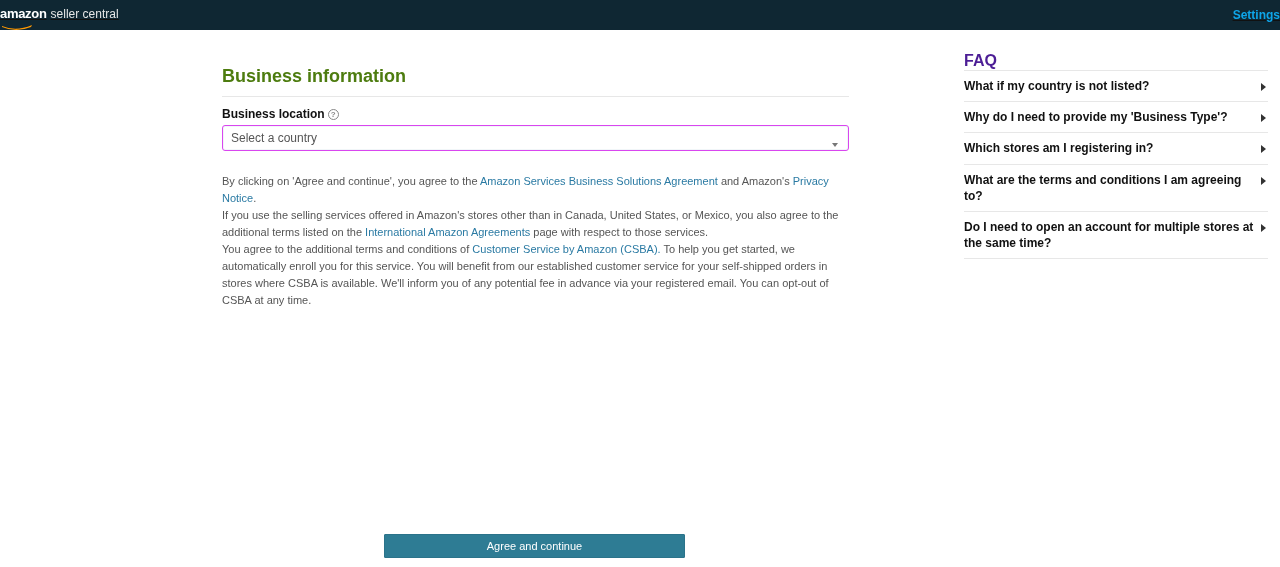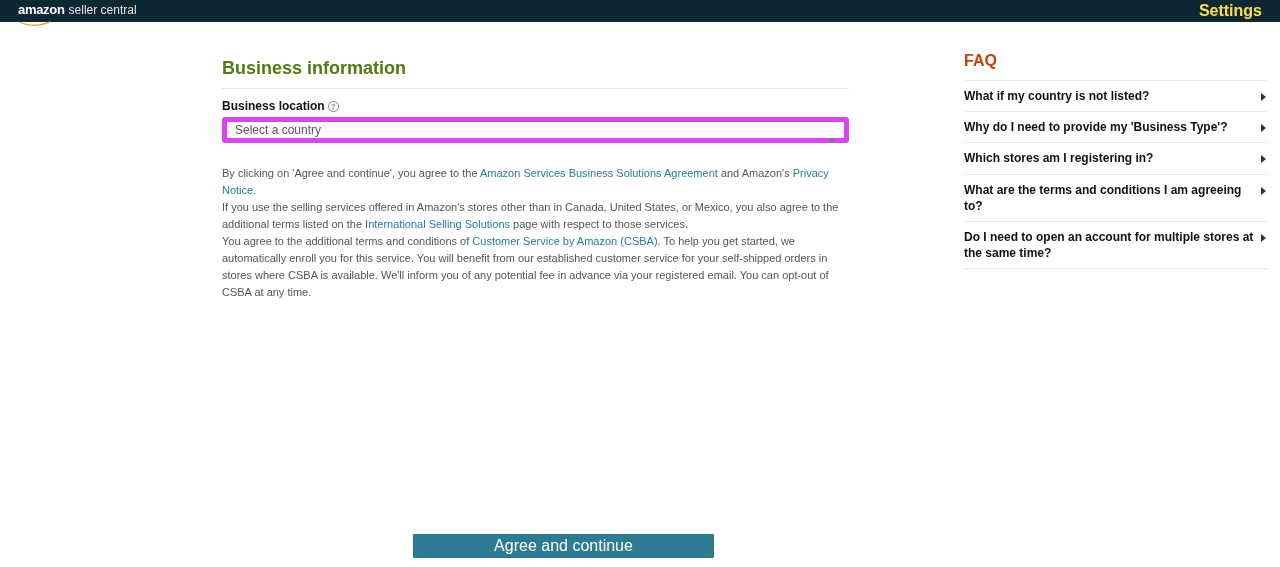--- a/index.html
+++ b/index.html
@@ -1,50 +1,50 @@
 <!DOCTYPE html>
 <html><head>
   <meta charset="utf-8">
   <style>
     * { margin: 0; padding: 0; box-sizing: border-box; }
     body { font-family: "Amazon Ember", Arial, sans-serif; font-size: 13px; color: #111; background: #fff; width: 1280px; height: 567px; overflow: hidden; }
 
     
-    .header { background: #0f2733; height: 22px; display: flex; align-items: center; justify-content: space-between; padding: 0 18px; }
+    .header { background: #0f2733; height: 30px; display: flex; align-items: center; justify-content: space-between; padding: 0 0; text-decoration: underline; }
     .logo { display: flex; align-items: baseline; }
     .logo-amazon { color: #fff; font-weight: bold; font-size: 13px; letter-spacing: -0.3px; }
     .logo-swoosh { position: relative; height: 5px; width: 38px; margin-top: -2px; }
     .logo-sc { color: #e6e6e6; font-size: 12px; margin-left: 4px; font-weight: 400; }
-    .settings-link { color: #fde047; font-weight: bold; font-size: 16px; cursor: pointer; }
+    .settings-link { color: #0ea5e9; font-weight: bold; font-size: 12px; cursor: pointer; }
 
     
     .container { display: flex; }
     .main { flex: none; margin-left: 222px; width: 627px; padding-top: 36px; }
     .side { position: absolute; left: 964px; right: 12px; top: 30px; padding-top: 22px; }
 
     
     h1 { font-size: 18px; font-weight: 700; color: #4d7c0f; margin-bottom: 9px; }
     .hr { border: none; border-top: 1px solid #e7e7e7; margin-bottom: 10px; }
 
     .label-row { font-size: 12px; font-weight: 700; color: #111; margin-bottom: 4px; display: flex; align-items: center; }
     .help-icon { display: inline-flex; width: 11px; height: 11px; border: 1px solid #888; border-radius: 50%; font-size: 8px; line-height: 9px; margin-left: 3px; color: #888; align-items: center; justify-content: center; }
 
-    .select-box { position: relative; border: 5px solid #d946ef; border-radius: 3px; height: 26px; background: #fff; box-shadow: 0 0 0 1px rgba(76,135,167,0.08) inset; display: flex; align-items: center; padding: 0 8px; cursor: pointer; }
+    .select-box { position: relative; border: 1px solid #d946ef; border-radius: 3px; height: 26px; background: #fff; box-shadow: 0 0 0 1px rgba(76,135,167,0.08) inset; display: flex; align-items: center; padding: 0 8px; cursor: pointer; }
     .select-text { color: #555; font-size: 12px; }
     .select-caret { position: absolute; right: 10px; top: 9px; }
 
     .hint { font-style: italic; color: #666; font-size: 11px; margin-top: 5px; }
 
     .legal { margin-top: 22px; color: #555; font-size: 11px; line-height: 1.55; }
     .legal a, .link { color: #2a7aa3; text-decoration: none; cursor: pointer; }
 
-    .agree-btn { position: absolute; left: 384px; top: 534px; width: 301px; height: 24px; background: #2e7c94; border: 1px solid #2b738a; color: #fff; font-size: 16px; display: flex; align-items: center; justify-content: center; cursor: pointer; border-radius: 1px; margin-left: 29px; }
+    .agree-btn { position: absolute; left: 384px; top: 534px; width: 301px; height: 24px; background: #2e7c94; border: 1px solid #2b738a; color: #fff; font-size: 11px; display: flex; align-items: center; justify-content: center; cursor: pointer; border-radius: 1px; }
 
     
-    .faq-title { font-size: 16px; font-weight: 700; margin-bottom: 10px; color: #c2410c; }
+    .faq-title { font-size: 16px; font-weight: 700; color: #4c1d95; }
     .faq-item { border-top: 1px solid #e7e7e7; padding: 7px 14px 7px 0; font-size: 12px; font-weight: 700; color: #111; cursor: pointer; position: relative; line-height: 1.35; }
     .faq-item:last-child { border-bottom: 1px solid #e7e7e7; }
     .faq-caret { position: absolute; right: 2px; top: 8px; }
 
     .caret-down { display: inline-block; width: 0; height: 0; border-left: 3px solid transparent; border-right: 3px solid transparent; border-top: 4px solid #777; }
     .caret-right { display: inline-block; width: 0; height: 0; border-top: 4px solid transparent; border-bottom: 4px solid transparent; border-left: 5px solid #333; }
   </style>
 </head>
 <body>
 
@@ -77,21 +77,21 @@
       <span class="select-text">Select a country</span>
       <span class="select-caret"><span class="caret-down"></span></span>
     </div>
 
 
     <div class="legal">
       <div>
         <span>By clicking on 'Agree and continue', you agree to the </span><a class="link">Amazon Services Business Solutions Agreement</a><span> and Amazon's </span><a class="link">Privacy Notice</a><span>.</span>
       </div>
       <div>
-        <span>If you use the selling services offered in Amazon's stores other than in Canada, United States, or Mexico, you also agree to the additional terms listed on the </span><a class="link">International Selling Solutions</a><span> page with respect to those services.</span>
+        <span>If you use the selling services offered in Amazon's stores other than in Canada, United States, or Mexico, you also agree to the additional terms listed on the </span><a class="link">International Amazon Agreements</a><span> page with respect to those services.</span>
       </div>
       <div>
         <span>You agree to the additional terms and conditions of </span><a class="link">Customer Service by Amazon (CSBA).</a><span> To help you get started, we automatically enroll you for this service. You will benefit from our established customer service for your self-shipped orders in stores where CSBA is available. We'll inform you of any potential fee in advance via your registered email. You can opt-out of CSBA at any time.</span>
       </div>
     </div>
   </div>
 </div>
 
 <div class="side">
   <div class="faq-title">FAQ</div>

